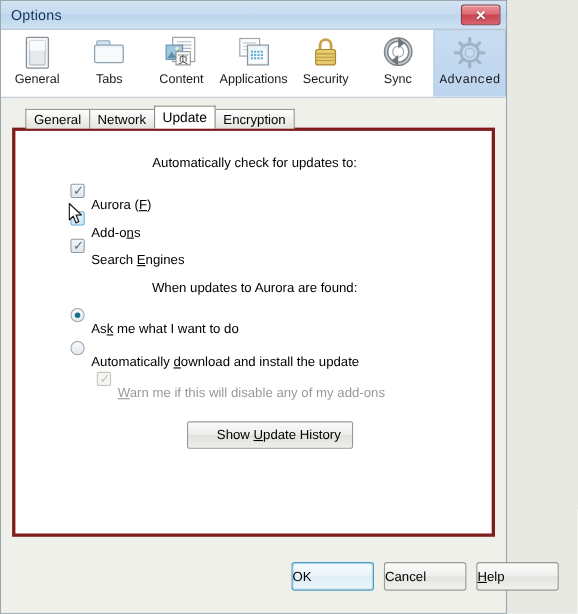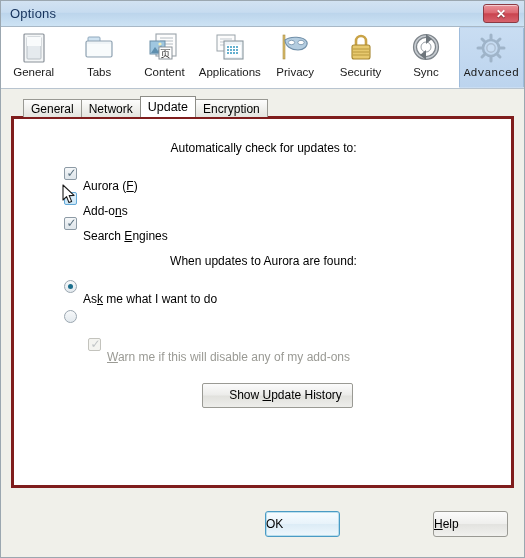--- a/index.html
+++ b/index.html
@@ -13,21 +13,21 @@
     font-size: 12px;
     color: #000;
     background: #e9e9e4;
     overflow: hidden;
   }
 
   
   #window {
     position: absolute;
     left: 0; top: 0;
-    width: 525px;
+    width: 461px;
     height: 558px;
     box-sizing: border-box;
     border: 1px solid #9ba7b0;
     background: #f0f0ea;
     display: flex;
     flex-direction: column;
   }
 
   
   #titlebar {
@@ -377,31 +377,20 @@
             <rect x="14" y="20" width="2" height="2"></rect>
               <rect x="17" y="20" width="2" height="2"></rect>
             <rect x="20" y="20" width="2" height="2"></rect>
               <rect x="23" y="20" width="2" height="2"></rect>
           </g>
         </svg>
       </span>
       <span class="cat-label">Applications</span>
     </div>
 
-    <div class="cat">
-      <span class="cat-icon">
-        <svg width="34" height="32" viewBox="0 0 34 32">
-          <rect x="5" y="3" width="2" height="24" fill="#d9b96a" stroke="#a98f43" stroke-width=".6"></rect>
-          <path d="M7 8 C12 4, 26 4, 29 10 C30 14, 26 18, 20 18 C13 18, 7 14, 7 8 Z" fill="#b4cde0" stroke="#6f8ea8" stroke-width="1.1"></path>
-          <ellipse cx="13.5" cy="10.5" rx="3.2" ry="2.2" fill="#ffffff" stroke="#6f8ea8" stroke-width=".8"></ellipse>
-          <ellipse cx="23" cy="10.5" rx="3.2" ry="2.2" fill="#ffffff" stroke="#6f8ea8" stroke-width=".8"></ellipse>
-        </svg>
-      </span>
-      <span class="cat-label">Privacy</span>
-    </div>
 
     <div class="cat">
       <span class="cat-icon">
         <svg width="30" height="32" viewBox="0 0 30 32">
           <path d="M10 13 V9 a5 5 0 0 1 10 0 V13" fill="none" stroke="#c9a347" stroke-width="2.6"></path>
           <rect x="6" y="13" width="18" height="14" rx="2" fill="#e7c96e" stroke="#a7862f" stroke-width="1.1"></rect>
           <line x1="7" y1="17" x2="23" y2="17" stroke="#b9993f" stroke-width="1"></line>
           <line x1="7" y1="20" x2="23" y2="20" stroke="#b9993f" stroke-width="1"></line>
           <line x1="7" y1="23" x2="23" y2="23" stroke="#b9993f" stroke-width="1"></line>
         </svg>
@@ -495,38 +484,40 @@
 
         
         <div class="opt-row" style="margin-bottom:14px;">
           <span class="rb checked"></span>
           <span class="opt-label"><span>As</span><span class="u">k</span><span> me what I want to do</span></span>
         </div>
 
         
         <div class="opt-row" style="margin-bottom:12px;">
           <span class="rb"></span>
+          <span class="opt-label"><span>Automatically </span><span class="u">d</span><span>ownload and install the update</span></span>
         </div>
 
         
         <div class="opt-row sub">
           <span class="cb disabled">
             <span class="tick">✓</span>
           </span>
           <span class="opt-label disabled"><span></span><span class="u">W</span><span>arn me if this will disable any of my add-ons</span></span>
         </div>
 
         <div id="history-btn"><span>Show </span><span class="u">U</span><span>pdate History</span></div>
 
       </div>
     </div>
   </div>
 
   <div id="footer">
     <div class="dlg-btn default" id="btn-ok"><span>OK</span><span class="u"></span><span></span></div>
+    <div class="dlg-btn" id="btn-cancel"><span>Cancel</span><span class="u"></span><span></span></div>
     <div class="dlg-btn" id="btn-help"><span></span><span class="u">H</span><span>elp</span></div>
   </div>
 
   <div id="cursor">
     <svg width="14" height="21" viewBox="0 0 14 21">
       <path d="M1 1 L1 16 L4.6 12.6 L7 18.6 L9.6 17.4 L7.2 11.6 L12 11.4 Z" fill="#ffffff" stroke="#1a1a1a" stroke-width="1.1" stroke-linejoin="round"></path>
     </svg>
   </div>
 
 </div>

